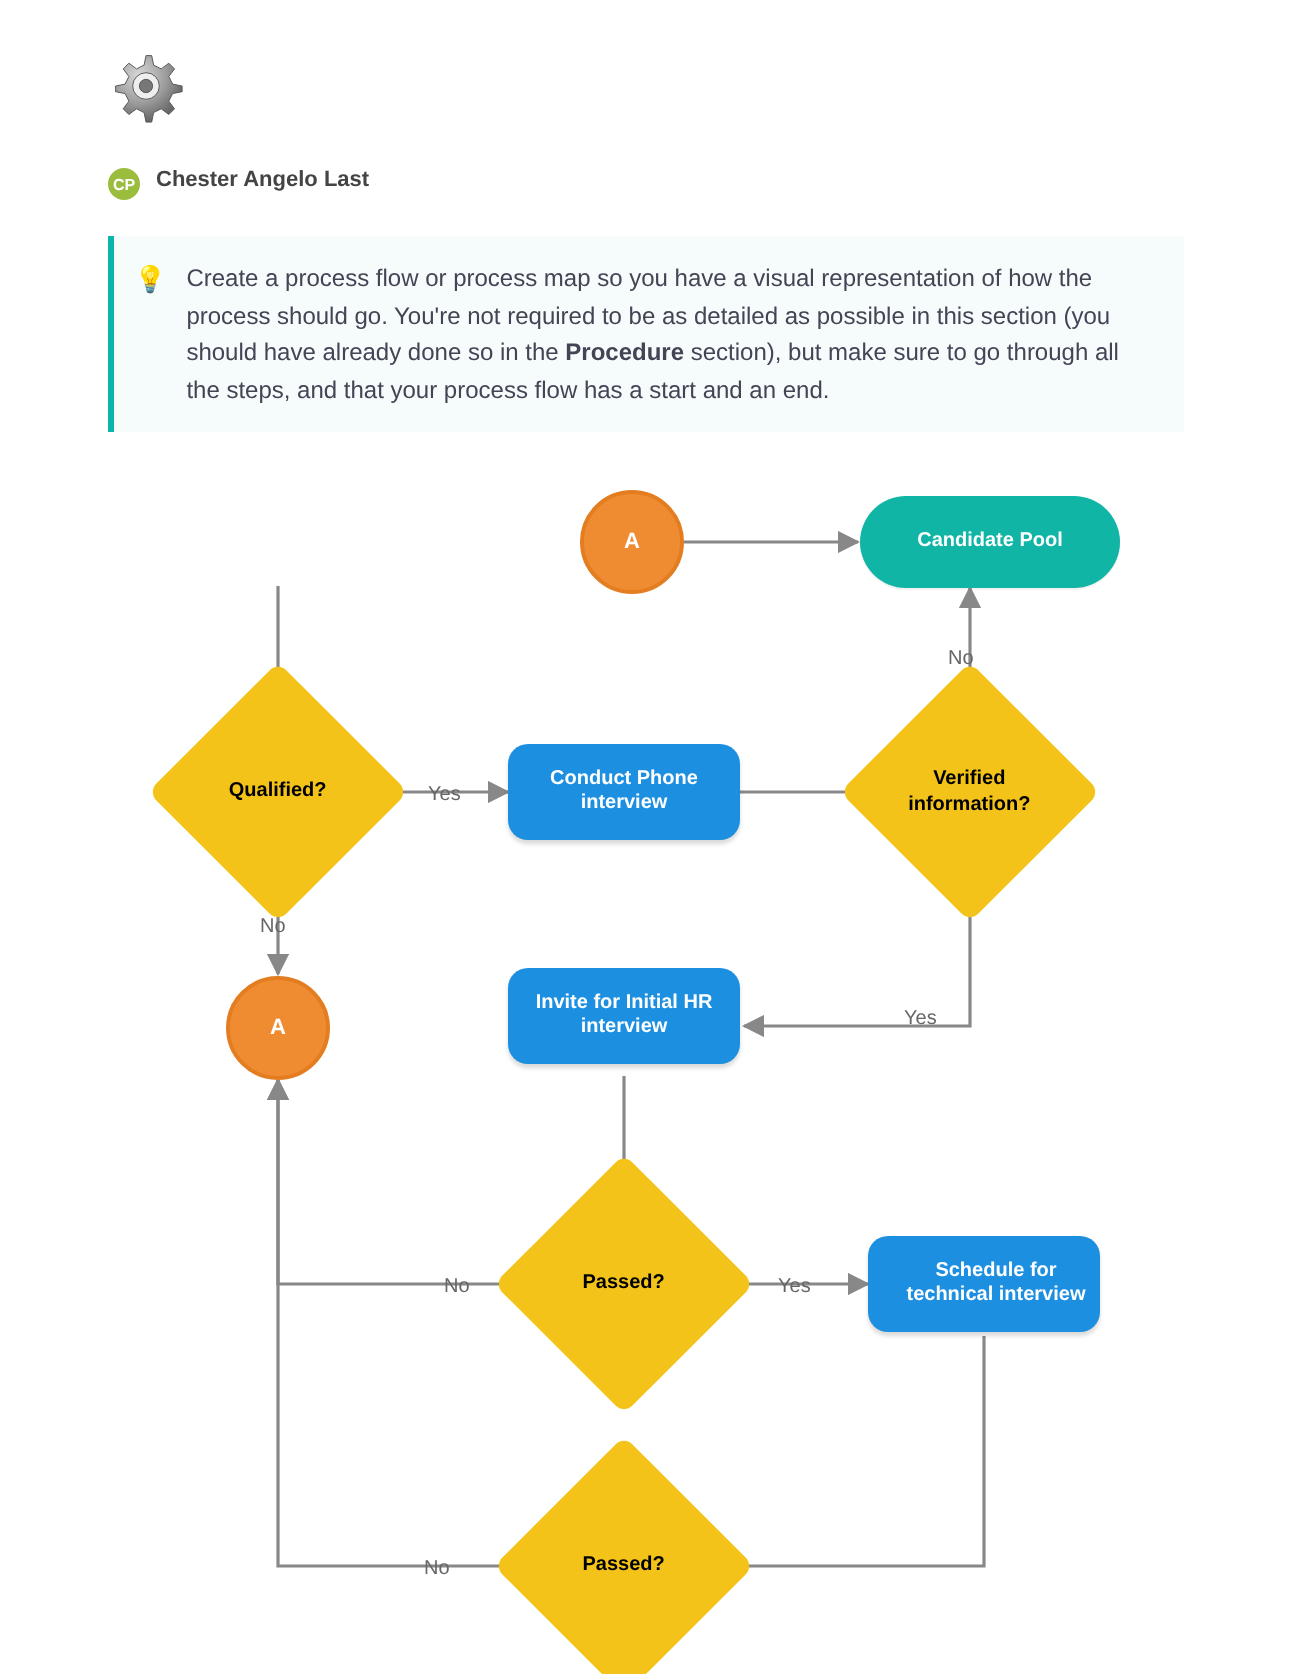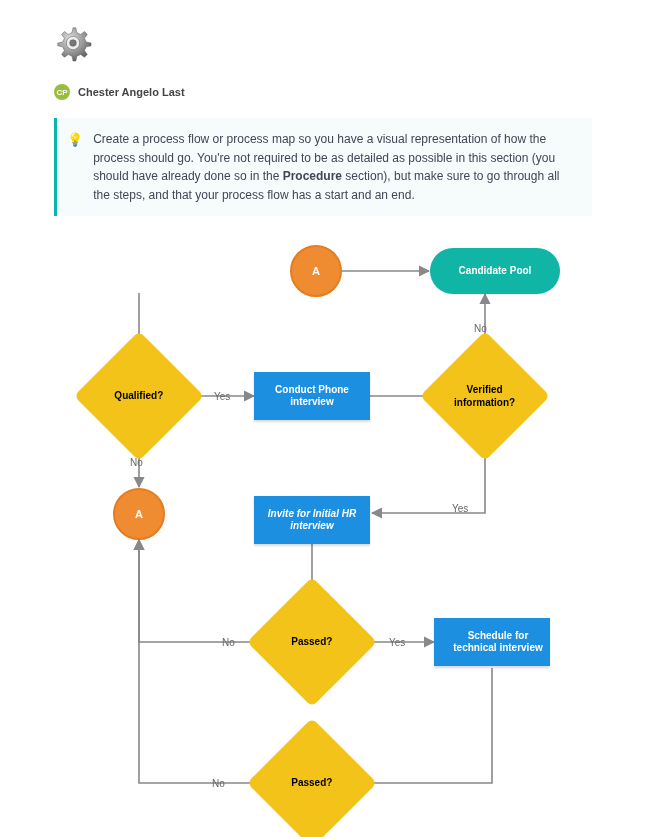--- a/index.html
+++ b/index.html
@@ -15,21 +15,20 @@
     margin-bottom: 22px;
   }
   h1.title {
     font-size: 30px;
     font-weight: 700;
     color: #262626;
     margin-bottom: 12px;
   }
   .meta-row {
     display: flex;
-    align-items: center;
     gap: 8px;
     font-size: 11px;
     margin-bottom: 18px;
   }
   .avatar {
     width: 16px; height: 16px;
     border-radius: 50%;
     background: #9bbd3e;
     color: #fff;
     font-size: 8px;
@@ -82,21 +81,21 @@
     border-radius: 50%;
     background: #ef8c32;
     width: 52px; height: 52px;
     border: 2px solid #e47d20;
     font-size: 11px;
   }
   .rect {
     background: #1d8fe1;
     width: 116px;
     height: 48px;
-    border-radius: 0;
+    border-radius: 10px;
     box-shadow: 0 2px 2px rgba(0,0,0,.15);
     padding: 0 6px;
   }
   .diamond {
     width: 92px; height: 92px;
     background: #f3c31a;
     transform: rotate(45deg);
     border-radius: 6px;
   }
   .diamond .dlabel {
@@ -202,21 +201,21 @@
     <div class="node rect" style="left:200px; top:134px;">
         <span>Conduct Phone interview</span>
       </div>
     <div class="node diamond" style="left:385px; top:112px;">
         <span class="dlabel">Verified information?</span>
       </div>
 
     <div class="node circle" style="left:59px; top:250px;">
         <span>A</span>
       </div>
-    <div class="node rect" style="left:200px; top:258px;font-style:italic;">
+    <div class="node rect" style="left:200px; top:246px;">
         <span>Invite for Initial HR interview</span>
       </div>
 
     <div class="node diamond" style="left:212px; top:358px;">
         <span class="dlabel">Passed?</span>
       </div>
     <div class="node rect" style="left:380px; top:380px;padding-left:18px;">
         <span>Schedule for technical interview</span>
       </div>
 

